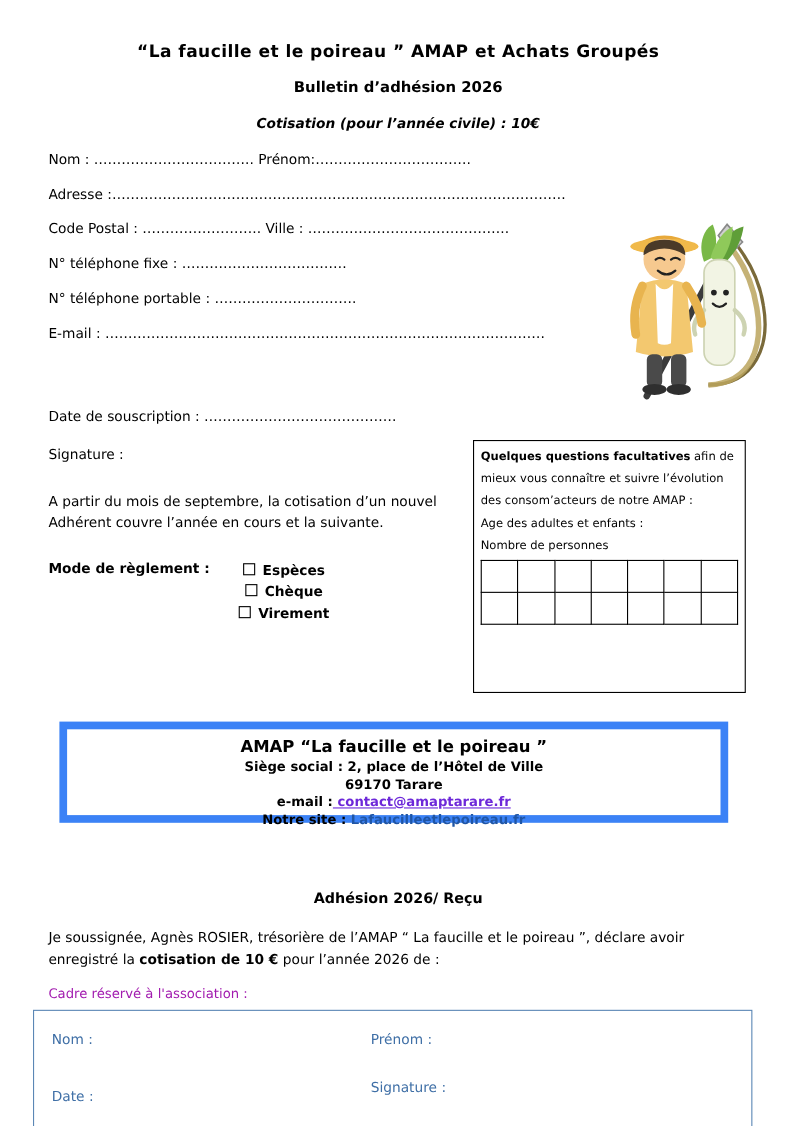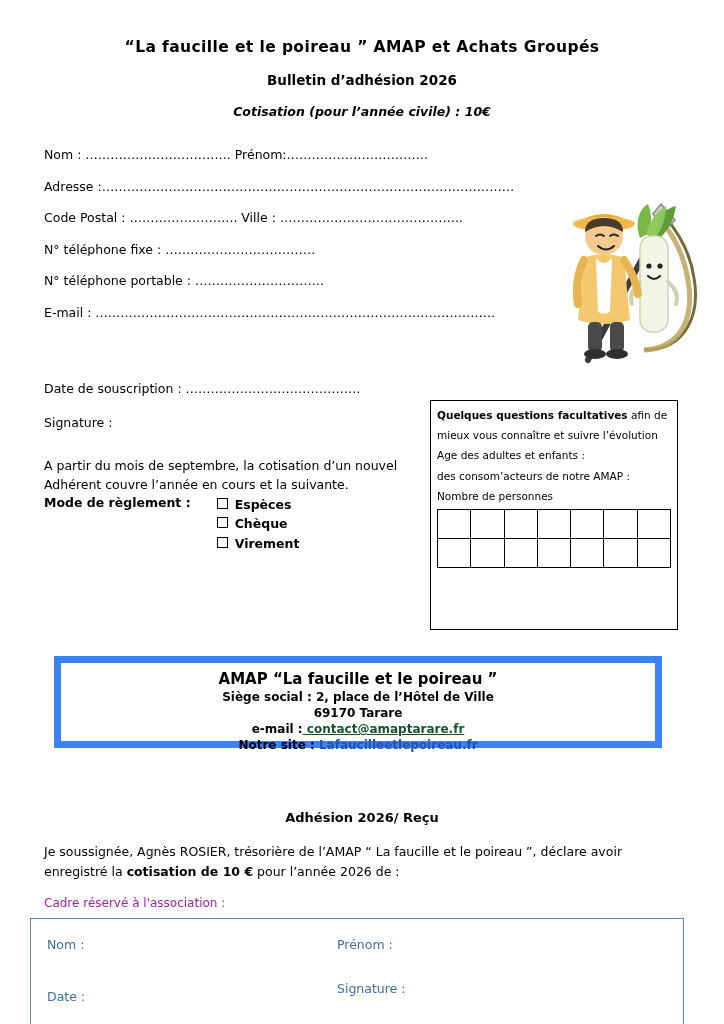--- a/index.html
+++ b/index.html
@@ -38,21 +38,21 @@
   }
   .title-cot {
     text-align: center;
     font-size: 12.5px;
     font-weight: bold;
     font-style: italic;
     margin-top: 16px;
   }
   
   .form-block {
-    margin-top: 30px;
+    margin-top: 20px;
     font-size: 12.5px;
     line-height: 1;
   }
   .field-row {
     margin-bottom: 19px;
     white-space: nowrap;
     overflow: hidden;
   }
   
   .mascot {
@@ -69,24 +69,26 @@
   }
   .mid-block .field-row { margin-bottom: 19px; }
   .note {
     margin-top: 26px;
     font-size: 12.5px;
     line-height: 1.55;
     max-width: 390px;
   }
   
   .payment {
+    margin-top: 24px;
     font-size: 12.5px;
     font-weight: bold;
     display: flex;
     align-items: flex-start;
+    text-align: center;
   }
   .payment-label { margin-right: 26px; }
   .payment-options { line-height: 1.55; }
   .cbx {
     display: inline-block;
     width: 9px;
     height: 9px;
     border: 1px solid #000;
     margin-right: 7px;
     vertical-align: 0px;
@@ -132,21 +134,21 @@
   .contact-title {
     font-size: 15px;
     font-weight: bold;
     margin-top: 3px;
   }
   .contact-line {
     font-size: 12px;
     font-weight: bold;
     margin-top: 2px;
   }
-  .link { color: #14532d; text-decoration: underline; }
+  .link { color: #6d28d9; text-decoration: underline; }
   .link-plain { color: #1f55a5; }
   
   .receipt-title {
     position: absolute;
     left: 0; right: 0;
     top: 772px;
     text-align: center;
     font-size: 13px;
     font-weight: bold;
   }
@@ -262,22 +264,22 @@
         <span class="cbx"></span><span>Virement</span>
       </div>
     </div>
   </div>
 
   <div class="questions-box">
     <div class="q-line">
       <span class="q-bold">Quelques questions facultatives</span><span> afin de</span>
     </div>
     <div class="q-line">mieux vous connaître et suivre l’évolution</div>
+    <div class="q-line">des consom’acteurs de notre AMAP :</div>
     <div class="q-line">Age des adultes et enfants :</div>
-    <div class="q-line">des consom’acteurs de notre AMAP :</div>
     <div class="q-line">Nombre de personnes</div>
     <table class="q-grid">
       <tbody>
           <tr>
         <td></td>
         <td></td>
         <td></td>
         <td></td>
         <td></td>
         <td></td>

